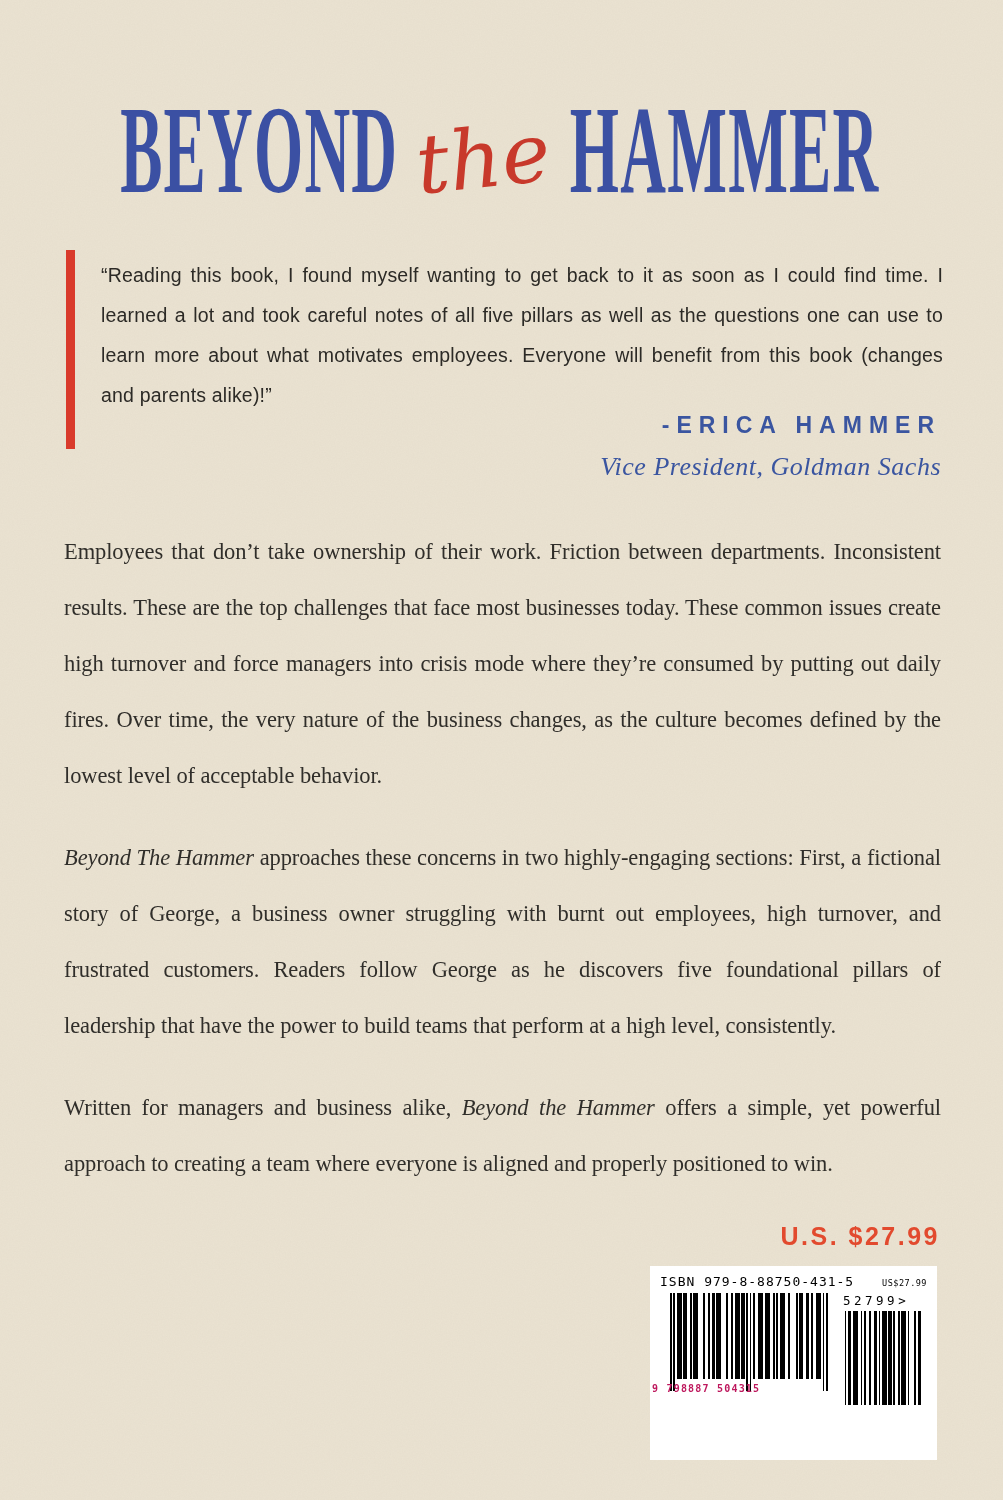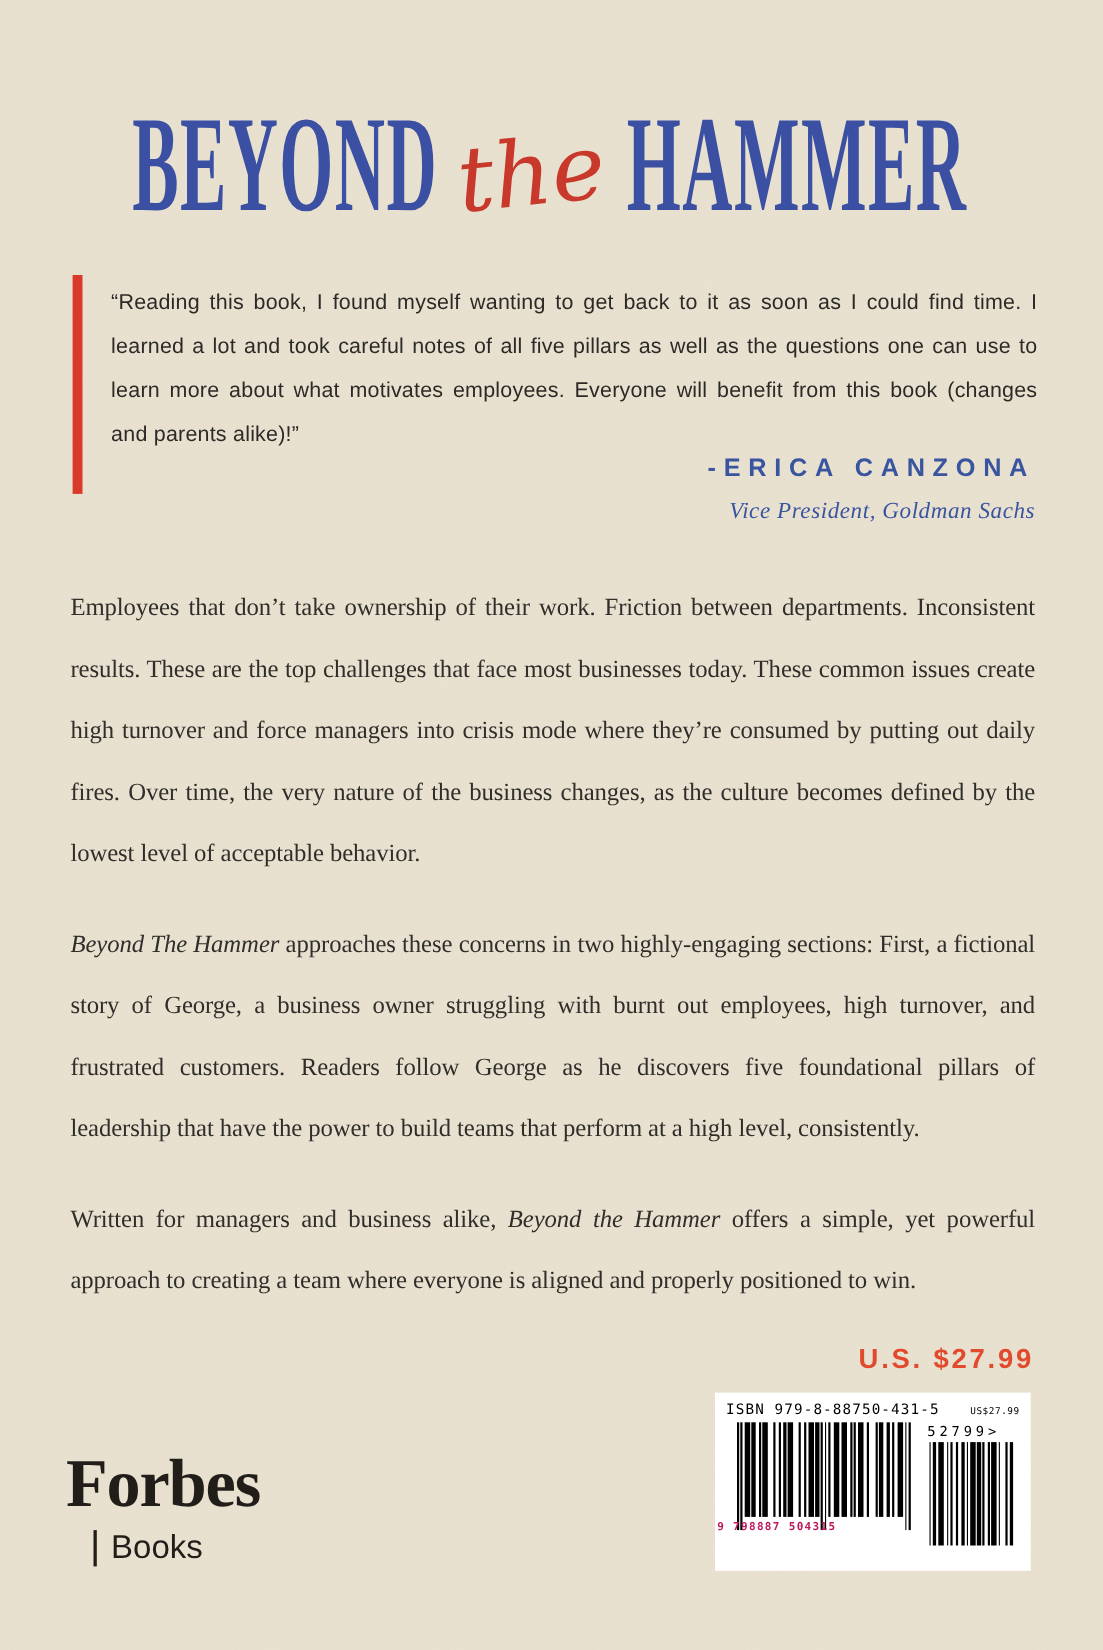--- a/index.html
+++ b/index.html
@@ -46,42 +46,42 @@
     color:var(--ink,#2c2a26);text-align:justify;
   }
 
   
   .attribution{position:absolute;top:412px;right:62px;text-align:right;z-index:1;}
   .attr-name{
     font-family:"Liberation Sans", sans-serif;font-size:23px;font-weight:700;
     letter-spacing:7px;color:var(--attribution-blue,#3a55a0);
   }
   .attr-role{
-    font-family:"Liberation Serif", serif;font-style:italic;font-size:21px;
+    font-family:"Liberation Serif", serif;font-style:italic;font-size:26px;
     letter-spacing:.5px;color:var(--attribution-blue,#3a55a0);margin-top:13px;
   }
 
   
   .body-copy{position:absolute;top:524px;left:64px;right:62px;z-index:1;}
   .body-copy p{
     margin:0 0 26px 0;font-family:"Liberation Serif", serif;
     font-size:22.5px;line-height:56px;letter-spacing:-.1px;
     color:var(--body-ink,#302e2a);text-align:justify;
   }
 
   
   .price{
     position:absolute;top:1222px;right:63px;z-index:1;
     font-family:"Liberation Sans", sans-serif;font-size:25px;font-weight:600;
     letter-spacing:2.5px;color:var(--price-red,#e24a2e);
   }
 
   
   .barcode{
-    position:absolute;left:650px;top:1266px;width:287px;height:162px;z-index:1;
+    position:absolute;left:650px;top:1266px;width:287px;height:194px;z-index:1;
     background:#fff;box-sizing:border-box;padding:8px 10px 0 10px;
   }
   .bc-top{
     display:flex;justify-content:space-between;align-items:baseline;
     font-family:"DejaVu Sans Mono", monospace;color:#000;
   }
   .bc-isbn{font-size:13px;letter-spacing:1px;white-space:nowrap;}
   .bc-price{font-size:8.5px;letter-spacing:.5px;}
   .bc-main{position:relative;height:128px;margin-top:2px;}
   .ean13{position:absolute;left:10px;top:2px;}
@@ -127,21 +127,21 @@
     <span class="tword w1">BEYOND</span>
     <span class="tthe">the</span>
     <span class="tword w3">HAMMER</span>
   </div>
 
   <div class="quote">
     <p>“Reading this book, I found myself wanting to get back to it as soon as I could find time. I learned a lot and took careful notes of all five pillars as well as the questions one can use to learn more about what motivates employees. Everyone will benefit from this book (changes and parents alike)!”</p>
   </div>
 
   <div class="attribution">
-    <div class="attr-name">-ERICA CANZONA</div>
+    <div class="attr-name">-ERICA HAMMER</div>
     <div class="attr-role">Vice President, Goldman Sachs</div>
   </div>
 
   <div class="body-copy">
     <p><span>Employees that don’t take ownership of their work. Friction between departments. Inconsistent results. These are the top challenges that face most businesses today. These common issues create high turnover and force managers into crisis mode where they’re consumed by putting out daily fires. Over time, the very nature of the business changes, as the culture becomes defined by the lowest level of acceptable behavior.</span></p>
     <p><i>Beyond The Hammer</i><span> approaches these concerns in two highly-engaging sections: First, a fictional story of George, a business owner struggling with burnt out employees, high turnover, and frustrated customers. Readers follow George as he discovers five foundational pillars of leadership that have the power to build teams that perform at a high level, consistently.</span></p>
     <p><span>Written for managers and business alike, </span><i>Beyond the Hammer</i><span> offers a simple, yet powerful approach to creating a team where everyone is aligned and properly positioned to win.</span></p>
   </div>
 
   <div class="price">U.S. $27.99</div>
@@ -202,21 +202,14 @@
             <div class="bar" style="left: 55.08px; width: 1.62px; height: 94px;"></div>
             <div class="bar" style="left: 58.32px; width: 4.86px; height: 94px;"></div>
             <div class="bar" style="left: 64.8px; width: 1.62px; height: 94px;"></div>
             <div class="bar" style="left: 71.28px; width: 1.62px; height: 94px;"></div>
             <div class="bar" style="left: 74.52px; width: 3.24px; height: 94px;"></div>
           </div>
       </div>
     </div>
   </div>
 
-  <div class="publisher">
-    <div class="pub-name">Forbes</div>
-    <div class="pub-imprint">
-      <span class="pub-bar"></span>
-      <span class="pub-imprint-label">Books</span>
-    </div>
-  </div>
 
 </div>
 
 </body></html>

